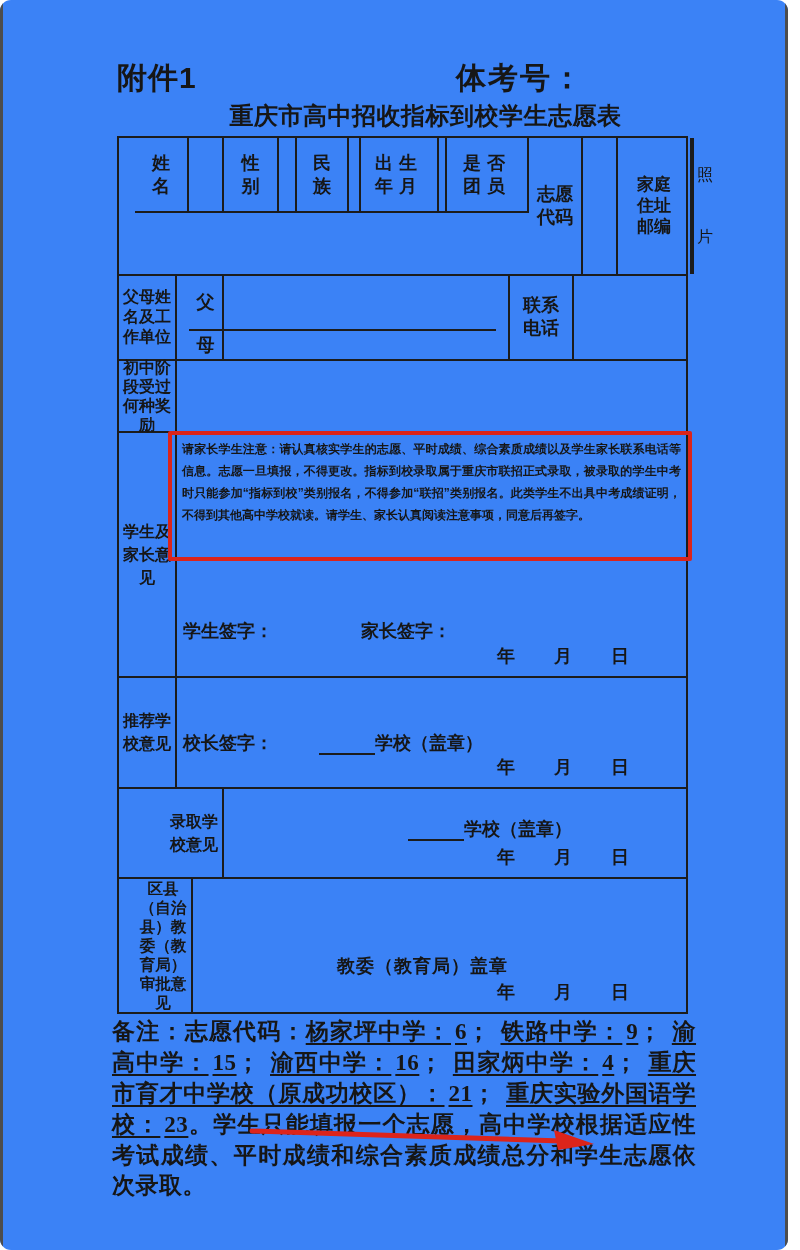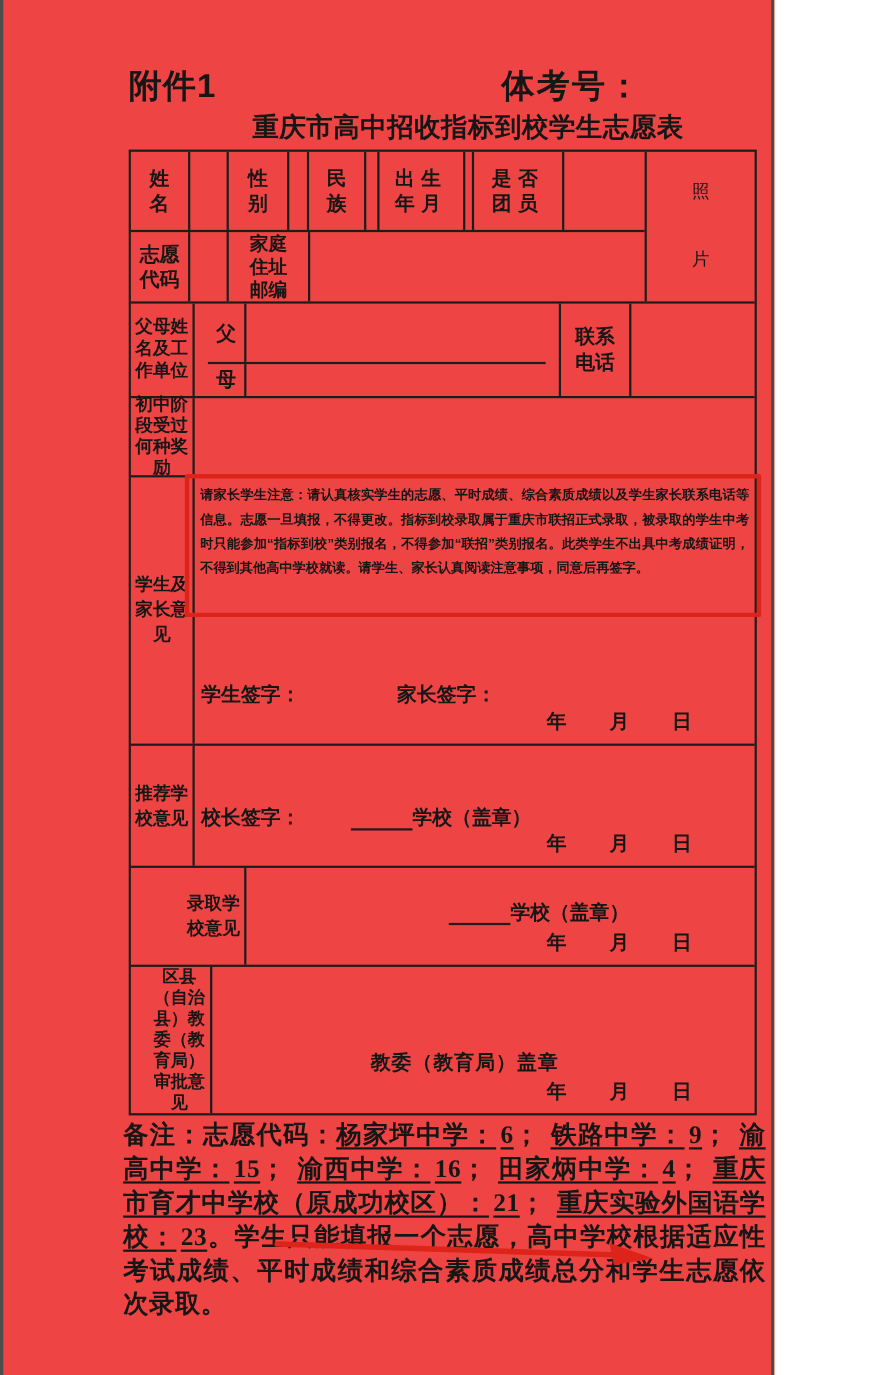--- a/index.html
+++ b/index.html
@@ -3,40 +3,40 @@
 <meta charset="utf-8">
 <style>
   :root{
     --bd:#1c1c1c;
     --red:#dc241b;
     --ink:#161616;
   }
   *{box-sizing:border-box;margin:0;padding:0;}
   html,body{background:#ffffff;}
   body{font-family:"Liberation Sans","DejaVu Sans",sans-serif;color:var(--ink);}
-  .page{position:relative;width:704px;height:1250px;background:#ef4444;overflow:hidden;}
+  .page{position:relative;width:788px;height:1250px;background:#3b82f6;overflow:hidden;border-radius:11px;}
   .edge{position:absolute;top:0;bottom:0;width:3px;background:#4d4d4d;}
   .edge.l{left:0;}
   .edge.r{right:0;}
 
   
   .attachment{position:absolute;left:117px;top:58px;font-size:30px;font-weight:700;letter-spacing:1px;}
   .examno{position:absolute;left:456px;top:58px;font-size:30px;font-weight:700;letter-spacing:2px;font-family:Liberation Serif, serif;}
   .title{position:absolute;left:140px;top:100px;width:571px;text-align:center;font-size:24px;font-weight:800;letter-spacing:0.5px;}
 
   
   .tbl{position:absolute;left:117px;top:136px;width:571px;height:878px;border:2px solid var(--bd);display:flex;flex-direction:column;}
   .row{display:flex;}
   .cell{border-right:2px solid var(--bd);display:flex;align-items:center;justify-content:center;font-size:18px;font-weight:600;text-align:center;}
   .cell.nr{border-right:none;}
   .wb{display:block;word-break:break-all;line-height:23px;text-align:center;}
 
   
   .blk1{height:138px;border-bottom:2px solid var(--bd);}
-  .b1left{flex:1;display:flex;flex-direction:column;}
+  .b1left{flex:1;display:flex;flex-direction:row;padding-left:16px;}
   .rowA{height:75px;border-bottom:2px solid var(--bd);display:flex;}
   .rowB{flex:1;display:flex;}
   .photo{width:100px;border-left:2px solid var(--bd);display:flex;align-items:center;justify-content:center;}
   .photo .wb{width:22px;line-height:62px;}
 
   
   .blk2{height:86px;border-bottom:2px solid var(--bd);gap:12px;}
   .b2mid{flex:1;display:flex;flex-direction:column;}
   .rowC{height:55px;border-bottom:2px solid var(--bd);display:flex;}
   .rowD{flex:1;display:flex;}

